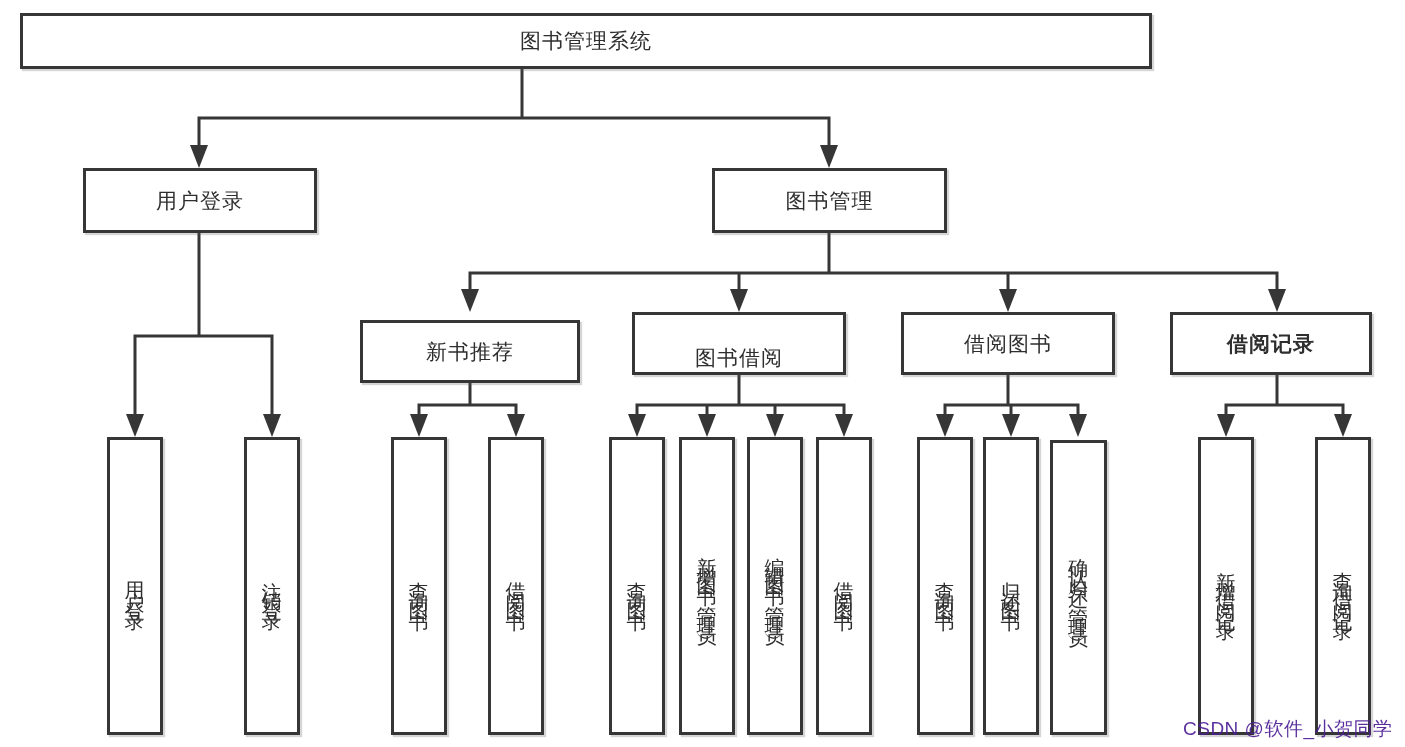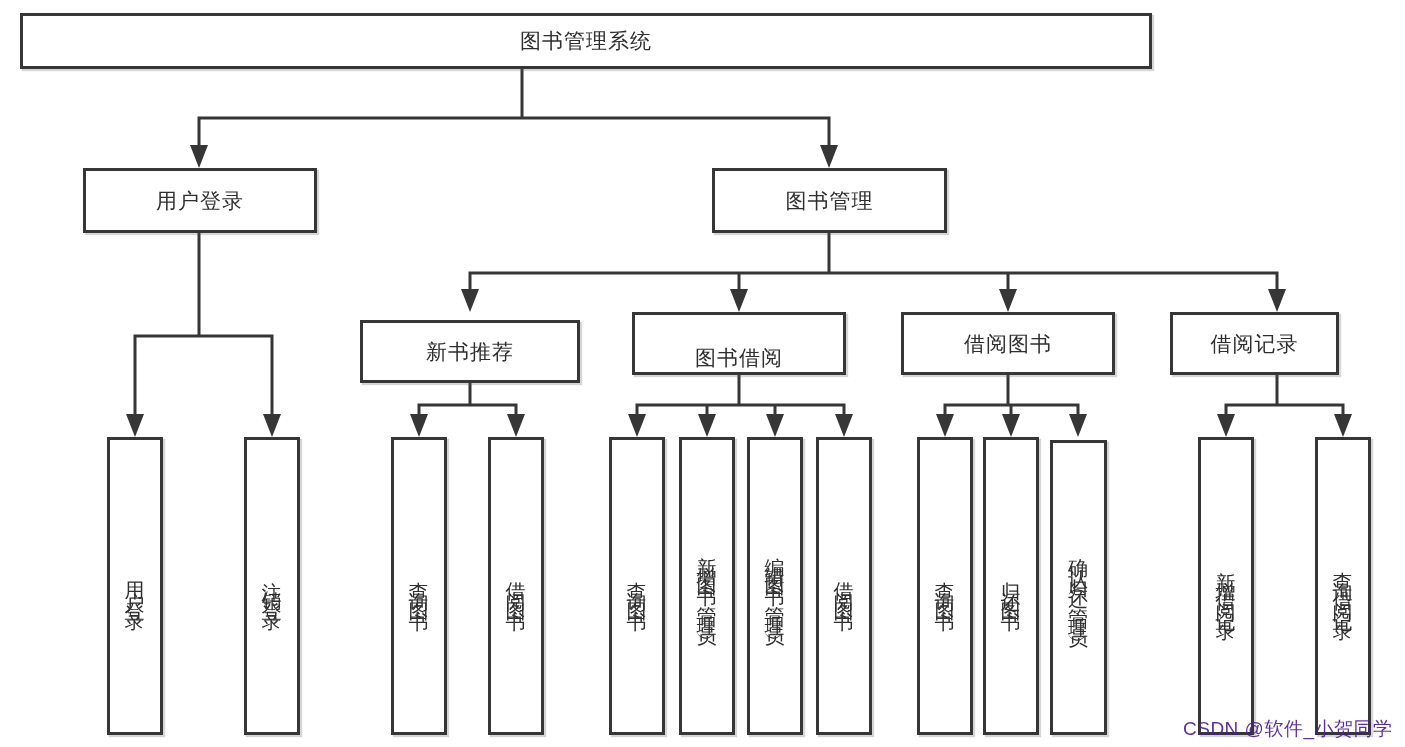--- a/index.html
+++ b/index.html
@@ -95,21 +95,21 @@
 
   <div class="node hnode" style="left:360px;top:312px;width:220px;height:63px;margin-top:8px;">
     <span>新书推荐</span>
   </div>
   <div class="node hnode" style="left:632px;top:312px;width:214px;height:63px;align-items:flex-end;">
     <span>图书借阅</span>
   </div>
   <div class="node hnode" style="left:901px;top:312px;width:214px;height:63px;">
     <span>借阅图书</span>
   </div>
-  <div class="node hnode" style="left:1170px;top:312px;width:169px;height:63px;">
+  <div class="node hnode" style="left:1170px;top:312px;width:202px;height:63px;font-weight:bold;">
     <span>借阅记录</span>
   </div>
 
   <div class="node vnode" style="left:107px;top:437px;width:56px;height:298px;">
     <span>用户登录</span>
   </div>
   <div class="node vnode" style="left:244px;top:437px;width:56px;height:298px;">
     <span>注销登录</span>
   </div>
 

